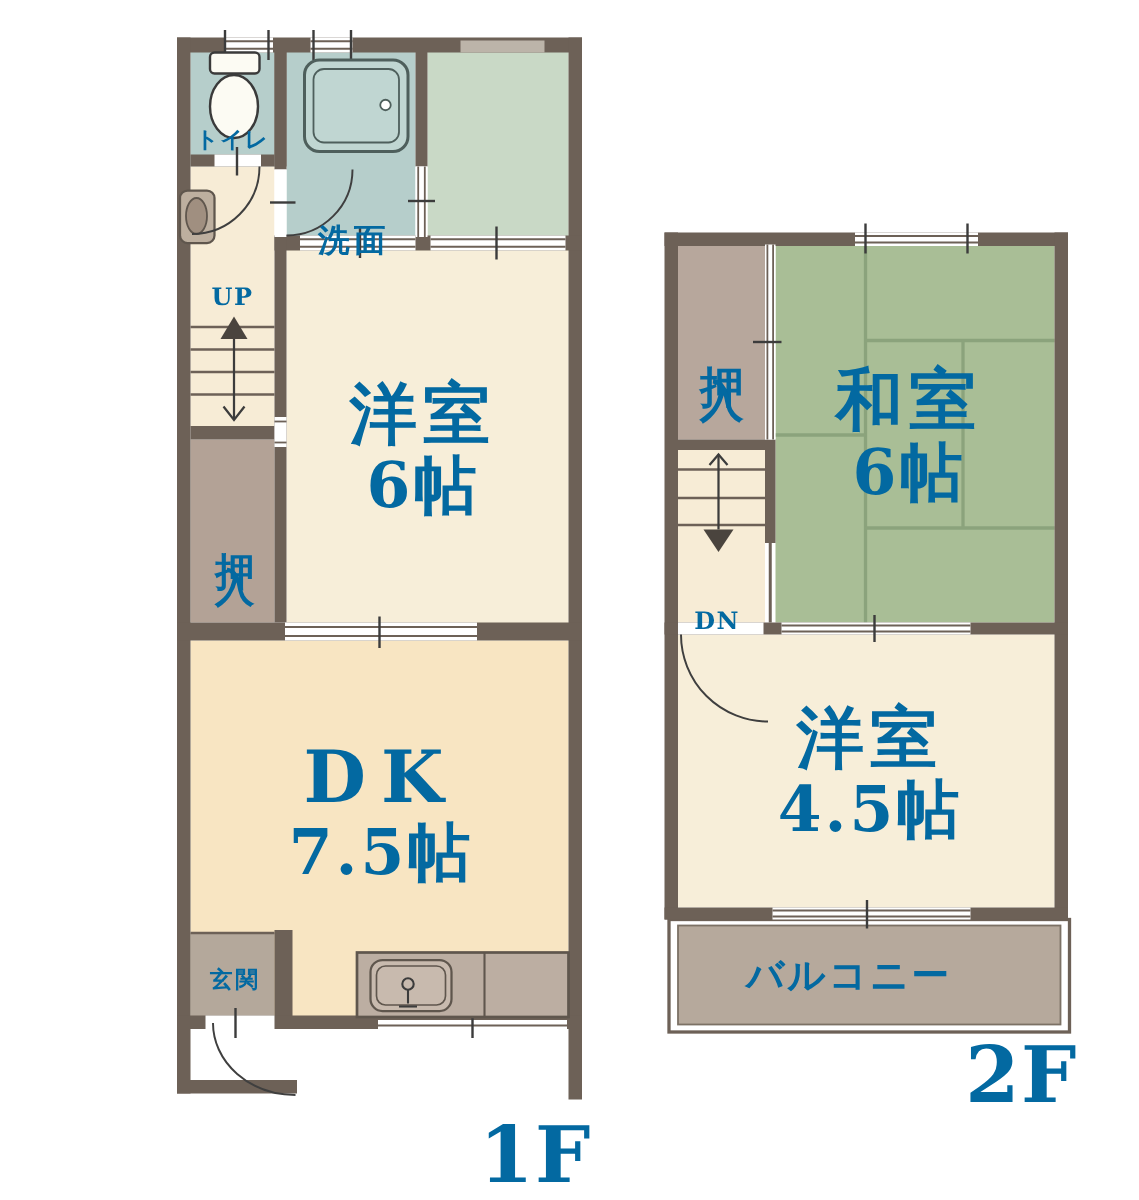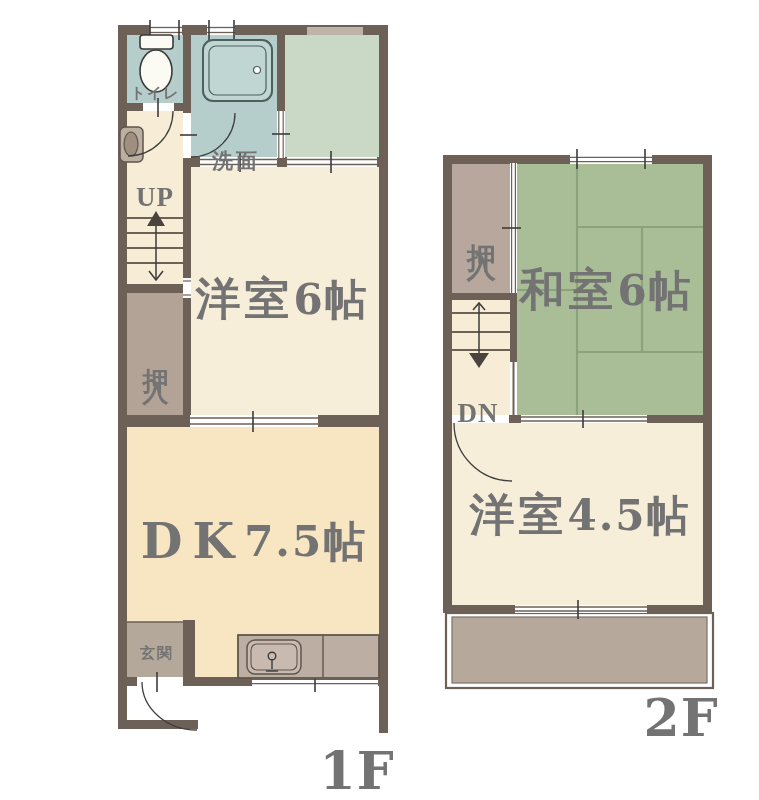--- a/index.html
+++ b/index.html
@@ -3,32 +3,32 @@
 <meta charset="utf-8">
 <style>
   html,body { margin:0; padding:0; background:#ffffff; }
   #canvas {
     position:relative; width:759px; height:800px; background:#ffffff;
     font-family:"DejaVu Serif","Liberation Serif",serif; overflow:hidden;
   }
   #plansvg { position:absolute; left:0; top:0; width:759px; height:800px; }
   .lbl {
     position:absolute; transform:translate(-50%,-50%);
-    color:#737373; font-weight:700; white-space:nowrap; text-align:center;
+    color:#0369a1; font-weight:700; white-space:nowrap; text-align:center;
     line-height:1.08;
   }
-  .room-label { display:flex; flex-direction:row; align-items:center; }
+  .room-label { display:flex; flex-direction:column; align-items:center; }
   .rl-name { font-size:45px; letter-spacing:4px; }
   .rl-size { font-size:42px; letter-spacing:2px; }
   .rl-name-latin { font-size:48px; letter-spacing:10px; }
   .small15 { font-size:15px; letter-spacing:1px; }
   .small19 { font-size:15px; letter-spacing:2px; }
   .small21 { font-size:21px; letter-spacing:3px; }
   .small25 { font-size:25px; letter-spacing:2px; }
-  .dir { font-size:27px; letter-spacing:1px; font-weight:700;font-family:Liberation Serif, serif; }
+  .dir { font-size:16px; letter-spacing:1px; font-weight:700; }
   .vert { writing-mode:vertical-rl; text-orientation:upright; }
   .oshi1 { font-size:26px; letter-spacing:9px; }
   .oshi2 { font-size:29px; letter-spacing:7px; }
   .floor-big { font-size:52px; font-weight:700; letter-spacing:1px; }
 </style>
 </head>
 <body>
 
 <div id="canvas">
 
@@ -259,15 +259,16 @@
   <div class="lbl room-label" style="left:606px; top:290px;">
     <span class="rl-name">和室</span>
     <span class="rl-size">6帖</span>
   </div>
 
   <div class="lbl room-label" style="left:580px; top:515px;">
     <span class="rl-name">洋室</span>
     <span class="rl-size">4.5帖</span>
   </div>
 
+  <div class="lbl small25" style="left:566px; top:650px;">バルコニー</div>
   <div class="lbl floor-big" style="left:681px; top:718px;">2F</div>
 
 </div>
 
 </body></html>

